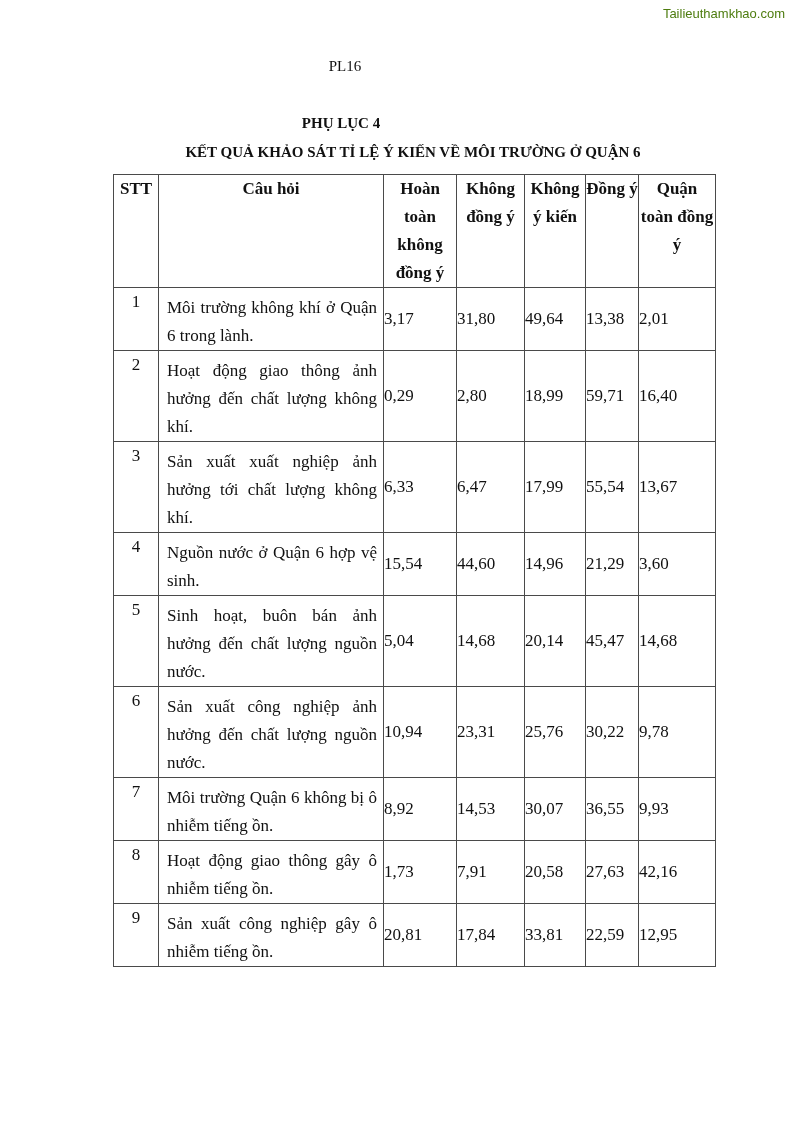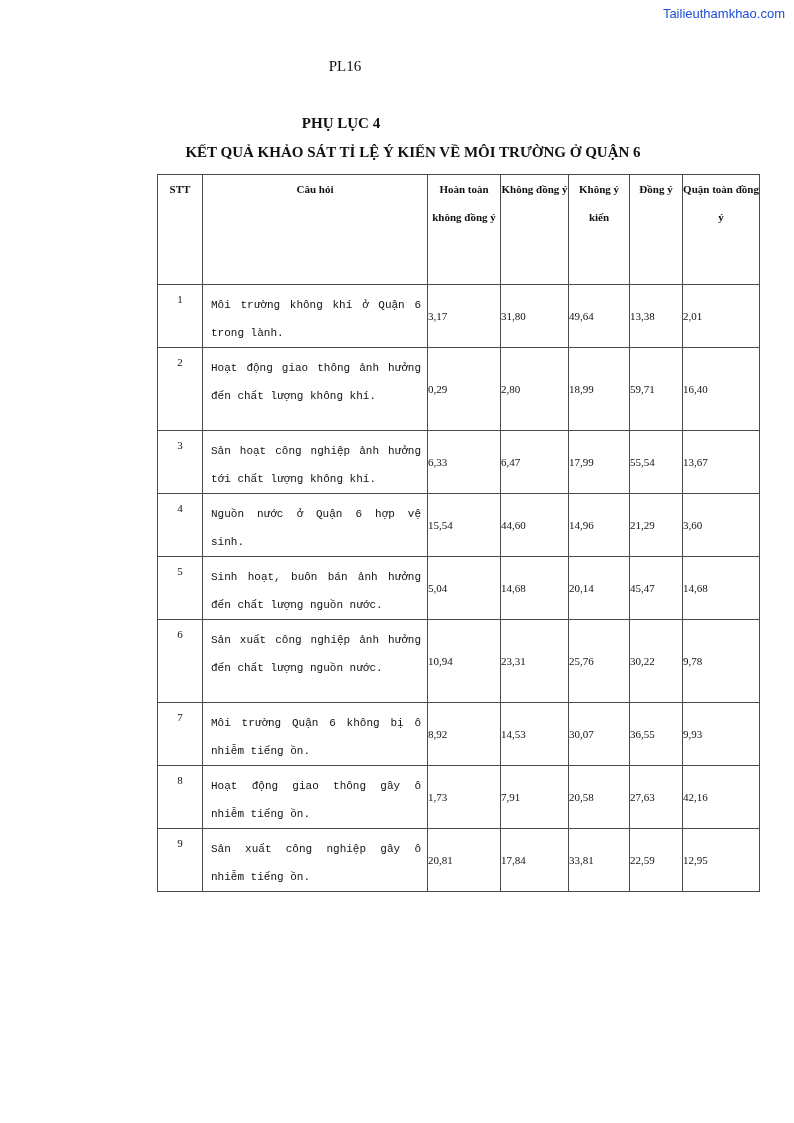--- a/index.html
+++ b/index.html
@@ -1,28 +1,28 @@
 <!DOCTYPE html>
 <html><head>
   <meta charset="utf-8">
   <style>
     html, body { margin: 0; padding: 0; background: #ffffff; }
     body { width: 794px; height: 1123px; position: relative; overflow: hidden;
       font-family: "Liberation Serif", "DejaVu Serif", serif; color: #111; }
     .watermark { position: absolute; top: 6px; right: 9px; font-family: "Liberation Sans", sans-serif;
-      font-size: 13px; color: #1d4ed8; letter-spacing: 0px; }
+      font-size: 13px; color: #4d7c0f; letter-spacing: 0px; }
     .page-number { position: absolute; top: 58px; left: 0; width: 690px; text-align: center; font-size: 15px; }
     .appendix-title { position: absolute; top: 115px; left: 0; width: 682px; text-align: center; font-size: 15px; font-weight: bold; }
     .table-title { position: absolute; top: 144px; left: 0; width: 826px; text-align: center; font-size: 15px; font-weight: bold; }
-    table.survey { position: absolute; top: 174px; left: 113px; border-collapse: collapse; width: 602px; table-layout: fixed; font-size: 11px; margin-left: 44px; }
+    table.survey { position: absolute; top: 174px; left: 113px; border-collapse: collapse; width: 602px; table-layout: fixed; font-size: 17px; }
     table.survey th, table.survey td { border: 1px solid #4a4a4a; padding: 0; vertical-align: top; line-height: 28px; }
     table.survey th { font-weight: bold; text-align: center; padding-top: 0px; }
     table.survey td.num { text-align: left; vertical-align: middle; }
     table.survey td.stt { text-align: center; }
-    table.survey td.q { text-align: justify; text-align-last: left; padding: 6px 6px 0 8px; font-family: Liberation Mono, monospace; }
+    table.survey td.q { text-align: justify; text-align-last: left; padding: 6px 6px 0 8px; }
     col.c-stt { width: 45px; } col.c-q { width: 225px; } col.c-1 { width: 73px; }
     col.c-2 { width: 68px; } col.c-3 { width: 61px; } col.c-4 { width: 53px; } col.c-5 { width: 77px; }
     tr.head { height: 110px; }
   </style>
 </head>
 <body>
 
 <div class="watermark">Tailieuthamkhao.com</div>
 <div class="page-number">PL16</div>
 <div class="appendix-title">PHỤ LỤC 4</div>
@@ -63,21 +63,21 @@
         <td class="stt">2</td>
         <td class="q">Hoạt động giao thông ảnh hưởng đến chất lượng không khí.</td>
         <td class="num">0,29</td>
         <td class="num">2,80</td>
         <td class="num">18,99</td>
         <td class="num">59,71</td>
         <td class="num">16,40</td>
       </tr>
       <tr style="height: 56px;">
         <td class="stt">3</td>
-        <td class="q">Sản hoạt công nghiệp ảnh hưởng tới chất lượng không khí.</td>
+        <td class="q">Sản xuất xuất nghiệp ảnh hưởng tới chất lượng không khí.</td>
         <td class="num">6,33</td>
         <td class="num">6,47</td>
         <td class="num">17,99</td>
         <td class="num">55,54</td>
         <td class="num">13,67</td>
       </tr>
       <tr style="height: 56px;">
         <td class="stt">4</td>
         <td class="q">Nguồn nước ở Quận 6 hợp vệ sinh.</td>
         <td class="num">15,54</td>

